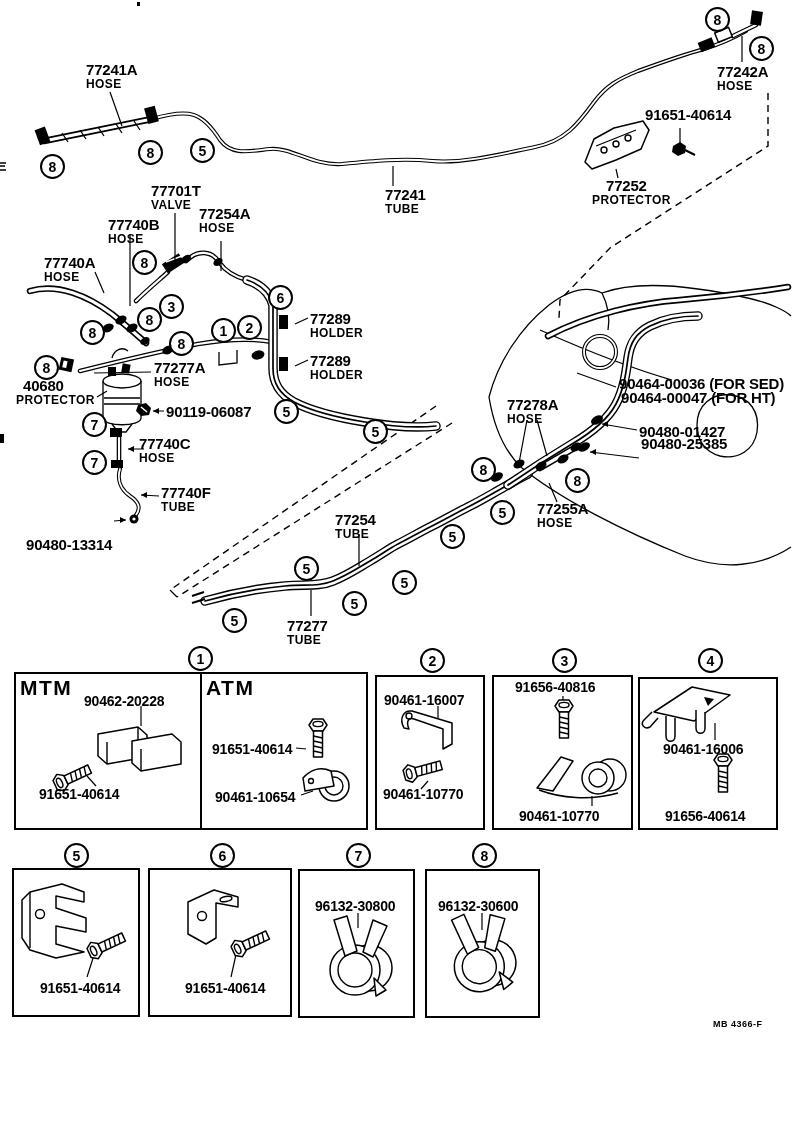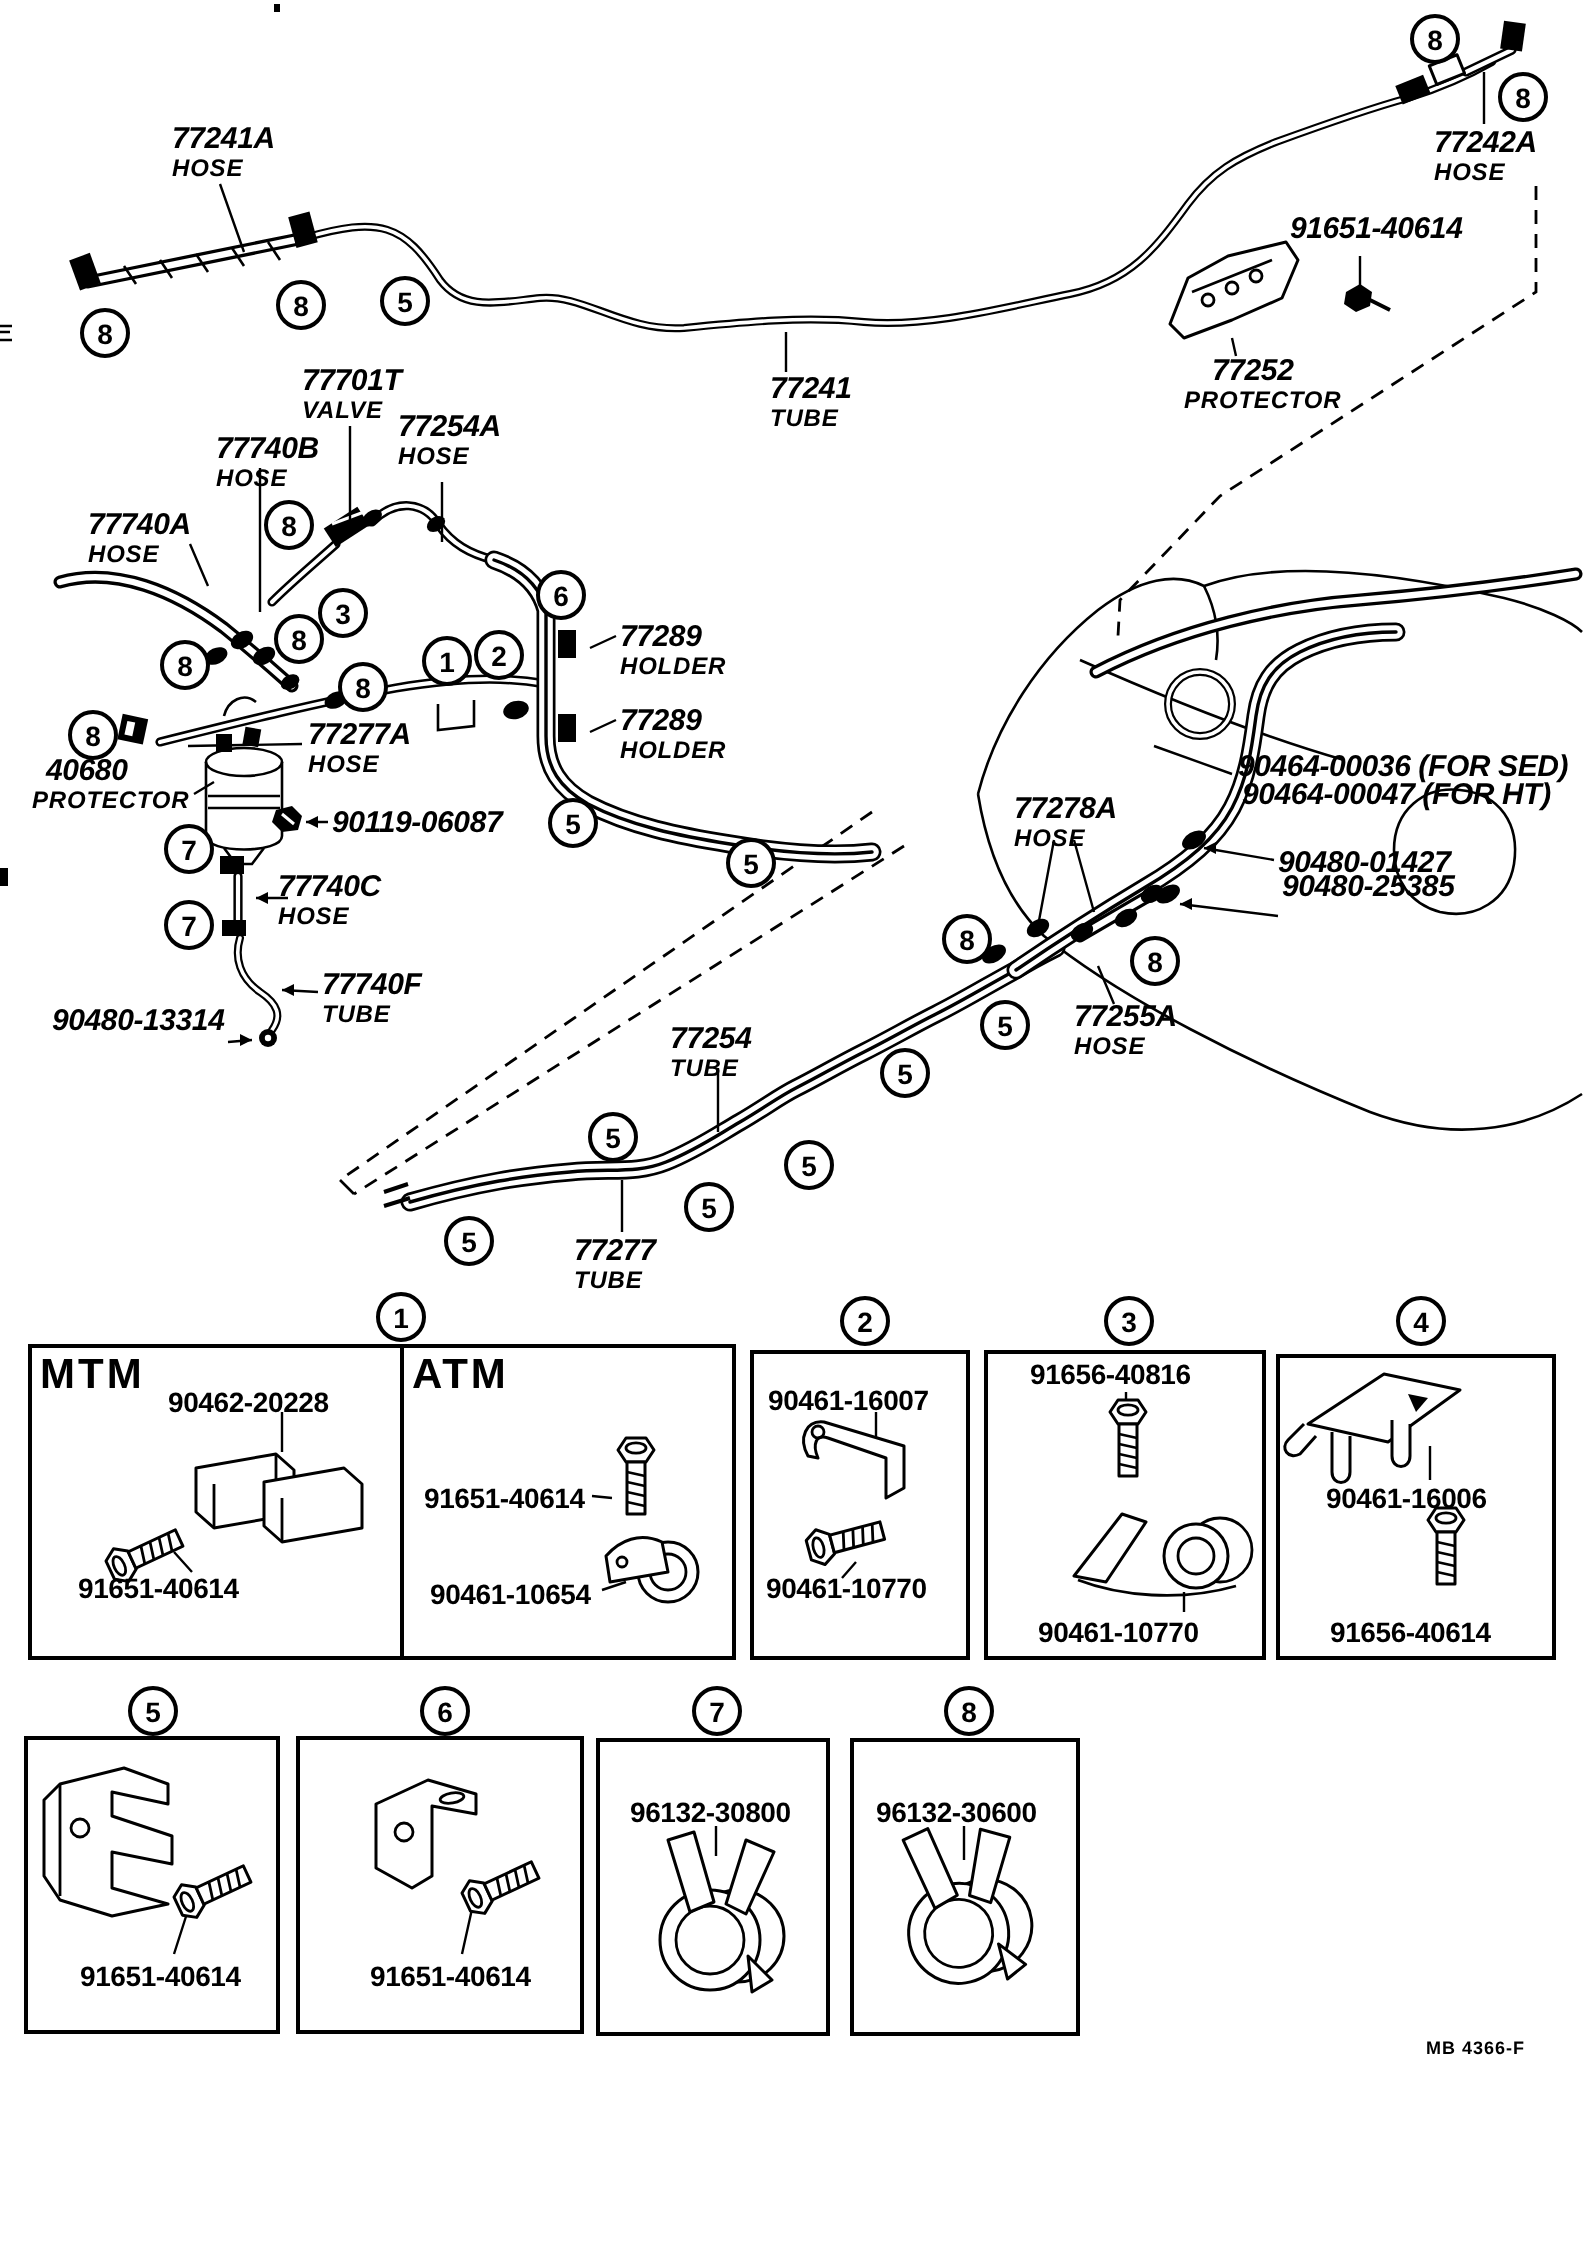--- a/index.html
+++ b/index.html
@@ -18,21 +18,21 @@
   .bn{fill:none;stroke:#000;stroke-width:9.5;stroke-linecap:round;}
   .bnw{fill:none;stroke:#fff;stroke-width:6.8;stroke-linecap:round;}
   .bnc{fill:none;stroke:#000;stroke-width:1.7;stroke-linecap:round;}
   .f{fill:#000;stroke:none;}
   .hw{fill:#fff;stroke:#000;stroke-width:1.5;stroke-linejoin:round;}
   .hwn{fill:none;stroke:#000;stroke-width:1.4;stroke-linejoin:round;}
   .dash{fill:none;stroke:#000;stroke-width:1.4;stroke-dasharray:7 5;}
   .ld{fill:none;stroke:#000;stroke-width:1.2;}
   .wln{fill:none;stroke:#fff;stroke-width:1.5;}
   
-  .plabel{position:absolute;white-space:nowrap;line-height:1.05;font-style:italic;}
+  .plabel{position:absolute;white-space:nowrap;line-height:1.05;}
   .plabel .num{display:block;font-size:15px;font-weight:bold;letter-spacing:-0.2px;}
   .plabel .sub{display:block;font-size:12px;font-weight:bold;letter-spacing:0.4px;}
   .co{position:absolute;width:25px;height:25px;border:2.6px solid #000;border-radius:50%;
       display:flex;align-items:center;justify-content:center;font-size:14px;font-weight:bold;
       background:#fff;box-sizing:border-box;}
   .lbox{position:absolute;border:2px solid #000;box-sizing:border-box;}
   .ldiv{position:absolute;width:2px;background:#000;}
   .ltext{position:absolute;font-size:14px;font-weight:bold;letter-spacing:-0.2px;white-space:nowrap;}
   .ltitle{position:absolute;font-size:21px;font-weight:bold;letter-spacing:1.5px;}
   .pcode{position:absolute;font-size:9px;font-weight:bold;letter-spacing:0.5px;}
@@ -328,21 +328,21 @@
       <span class="num">90119-06087</span>
     </div>
 <div class="plabel" style="left:139px;top:436px">
       <span class="num">77740C</span>
       <span class="sub">HOSE</span>
     </div>
 <div class="plabel" style="left:161px;top:485px">
       <span class="num">77740F</span>
       <span class="sub">TUBE</span>
     </div>
-<div class="plabel" style="left:26px;top:503px">
+<div class="plabel" style="left:26px;top:537px">
       <span class="num">90480-13314</span>
     </div>
 <div class="plabel" style="left:335px;top:512px">
       <span class="num">77254</span>
       <span class="sub">TUBE</span>
     </div>
 <div class="plabel" style="left:287px;top:618px">
       <span class="num">77277</span>
       <span class="sub">TUBE</span>
     </div>

